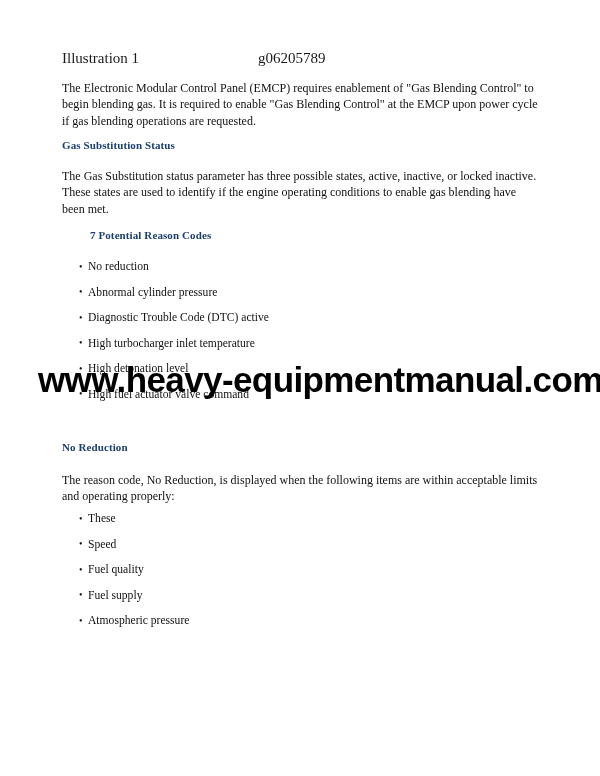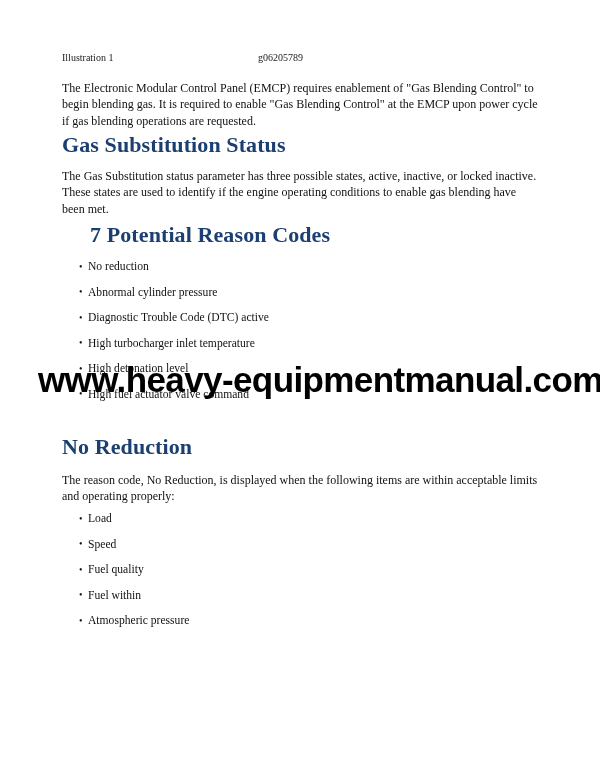--- a/index.html
+++ b/index.html
@@ -24,21 +24,21 @@
     background: #ffffff;
   }
 
   
   .doc-header {
     position: absolute;
     left: 62px;
     top: 51px;
     width: 476px;
     height: 14px;
-    font-size: 10px;
+    font-size: 15px;
     line-height: 14px;
     color: #1a1a1a;
   }
   .doc-header .hdr-left {
     position: absolute;
     left: 0;
     top: 0;
     white-space: nowrap;
   }
   .doc-header .hdr-right {
@@ -60,21 +60,21 @@
   p.body-text {
     margin: 0 0 0 0;
     font-size: 12px;
     line-height: 16.4px;
     text-align: left;
     color: #111111;
   }
 
   h2.section-heading {
     margin: 0;
-    font-size: 22px;
+    font-size: 11px;
     line-height: 20px;
     font-weight: bold;
     color: #1b3f71;
     letter-spacing: 0.1px;
   }
 
   ul.bullet-list {
     margin: 0;
     padding: 0;
     list-style: none;
@@ -169,24 +169,24 @@
     <div class="blk-h3">
       <h2 class="section-heading">No Reduction</h2>
     </div>
 
     <div class="blk-para3">
       <p class="body-text">The reason code, No Reduction, is displayed when the following items are within acceptable limits and operating properly:</p>
     </div>
 
     <div class="blk-list2">
       <ul class="bullet-list">
-        <li>Load</li>
+        <li>These</li>
         <li>Speed</li>
         <li>Fuel quality</li>
-        <li>Fuel within</li>
+        <li>Fuel supply</li>
         <li>Atmospheric pressure</li>
       </ul>
     </div>
 
   </div>
 
   <div class="watermark">www.heavy-equipmentmanual.com</div>
 
 </div>
 

